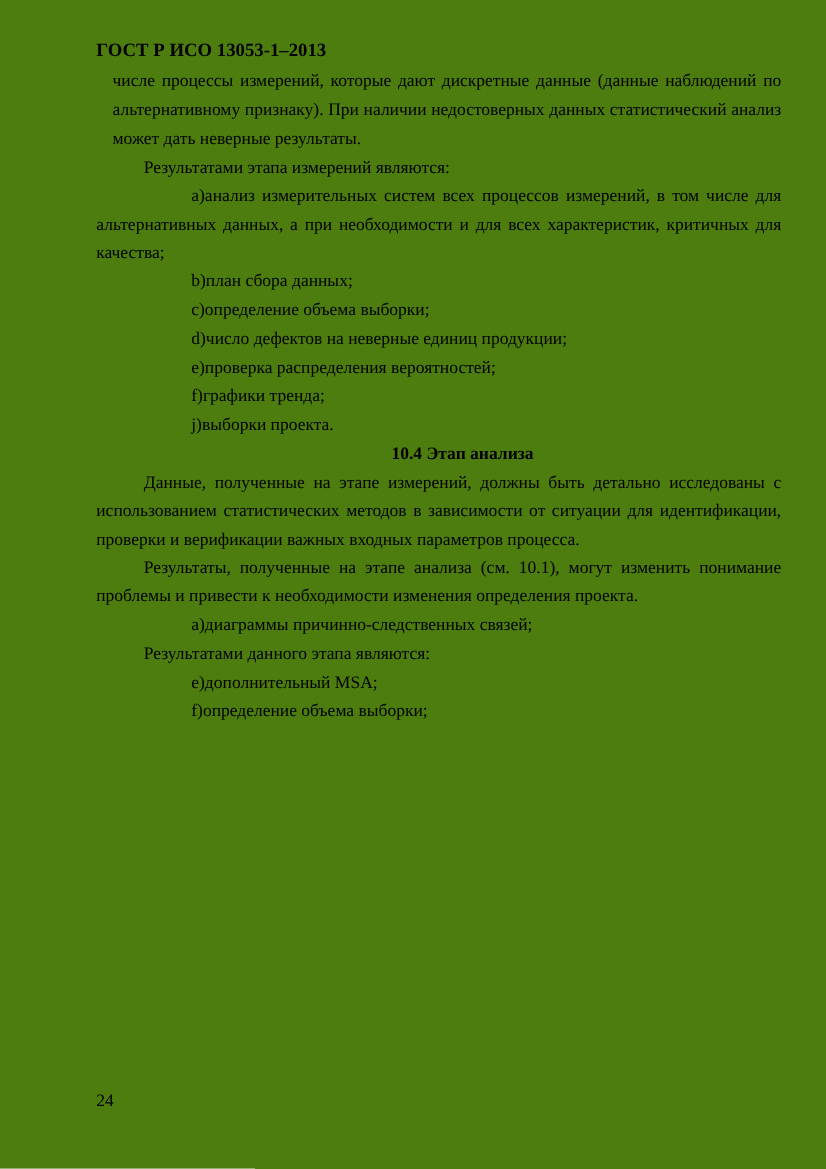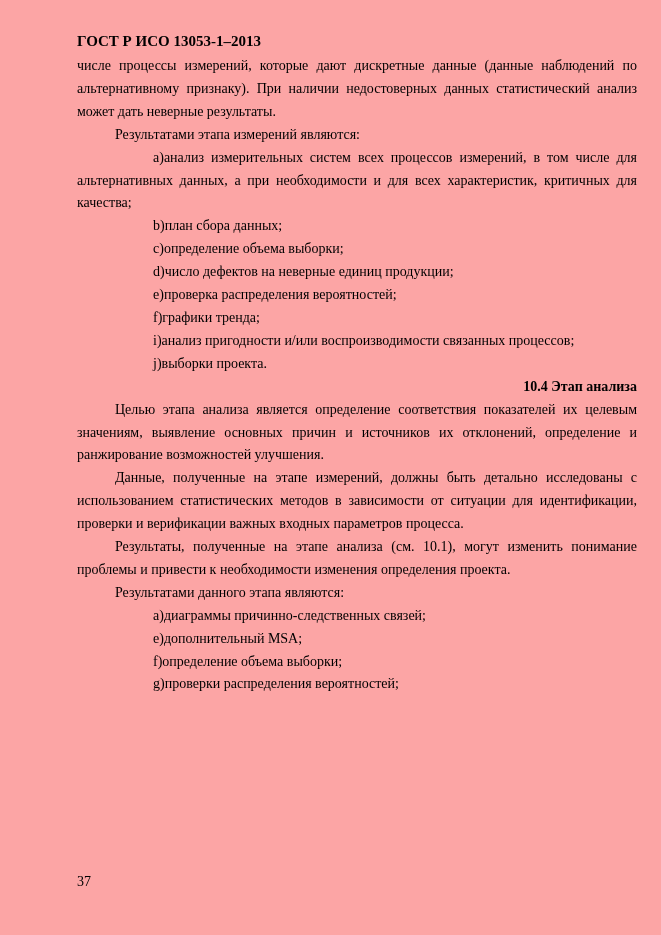--- a/index.html
+++ b/index.html
@@ -5,48 +5,49 @@
   html, body {
     margin: 0;
     padding: 0;
     background: #ffffff;
   }
   .page {
     position: relative;
     width: 661px;
     height: 935px;
     box-sizing: border-box;
-    background: #fca5a5;
+    background: #4d7c0f;
     color: #000000;
     font-family: "Liberation Serif", "DejaVu Serif", serif;
-    padding: 34px 24px 0 77px;
+    padding: 34px 36px 0 77px;
     overflow: hidden;
   }
   .running-header {
     font-size: 15px;
     font-weight: bold;
     line-height: 15px;
     margin-bottom: 6px;
     white-space: nowrap;
   }
   .doc-body {
     font-size: 14px;
     line-height: 22.9px;
     text-align: justify;
   }
   .para {
     margin: 0;
     text-indent: 38px;
   }
   .para.no-indent {
     text-indent: 0;
+    margin-left: 13px;
   }
   .para.heading {
     font-weight: bold;
-    text-align: right;
+    text-align: center;
   }
   .li .marker {
     display: inline-block;
     min-width: 24px;
   }
   .page-number {
     position: absolute;
     left: 77px;
     top: 873px;
     font-size: 14px;
@@ -65,32 +66,29 @@
     <p class="para no-indent">числе процессы измерений, которые дают дискретные данные (данные наблюдений по альтернативному признаку). При наличии недостоверных данных статистический анализ может дать неверные результаты.</p>
 
     <p class="para">Результатами этапа измерений являются:</p>
 
     <p class="para li"><span class="marker">a)</span><span>анализ измерительных систем всех процессов измерений, в том числе для альтернативных данных, а при необходимости и для всех характеристик, критичных для качества;</span></p>
     <p class="para li"><span class="marker">b)</span><span>план сбора данных;</span></p>
     <p class="para li"><span class="marker">c)</span><span>определение объема выборки;</span></p>
     <p class="para li"><span class="marker">d)</span><span>число дефектов на неверные единиц продукции;</span></p>
     <p class="para li"><span class="marker">e)</span><span>проверка распределения вероятностей;</span></p>
     <p class="para li"><span class="marker">f)</span><span>графики тренда;</span></p>
-    <p class="para li"><span class="marker">i)</span><span>анализ пригодности и/или воспроизводимости связанных процессов;</span></p>
     <p class="para li"><span class="marker">j)</span><span>выборки проекта.</span></p>
 
     <p class="para heading">10.4 Этап анализа</p>
 
-    <p class="para">Целью этапа анализа является определение соответствия показателей их целевым значениям, выявление основных причин и источников их отклонений, определение и ранжирование возможностей улучшения.</p>
     <p class="para">Данные, полученные на этапе измерений, должны быть детально исследованы с использованием статистических методов в зависимости от ситуации для идентификации, проверки и верификации важных входных параметров процесса.</p>
     <p class="para">Результаты, полученные на этапе анализа (см. 10.1), могут изменить понимание проблемы и привести к необходимости изменения определения проекта.</p>
+    <p class="para li"><span class="marker">a)</span><span>диаграммы причинно-следственных связей;</span></p>
+
     <p class="para">Результатами данного этапа являются:</p>
-
-    <p class="para li"><span class="marker">a)</span><span>диаграммы причинно-следственных связей;</span></p>
     <p class="para li"><span class="marker">e)</span><span>дополнительный MSA;</span></p>
     <p class="para li"><span class="marker">f)</span><span>определение объема выборки;</span></p>
-    <p class="para li"><span class="marker">g)</span><span>проверки распределения вероятностей;</span></p>
 
   </div>
 
-  <div class="page-number">37</div>
+  <div class="page-number">24</div>
 
 </div>
 
 </body></html>

